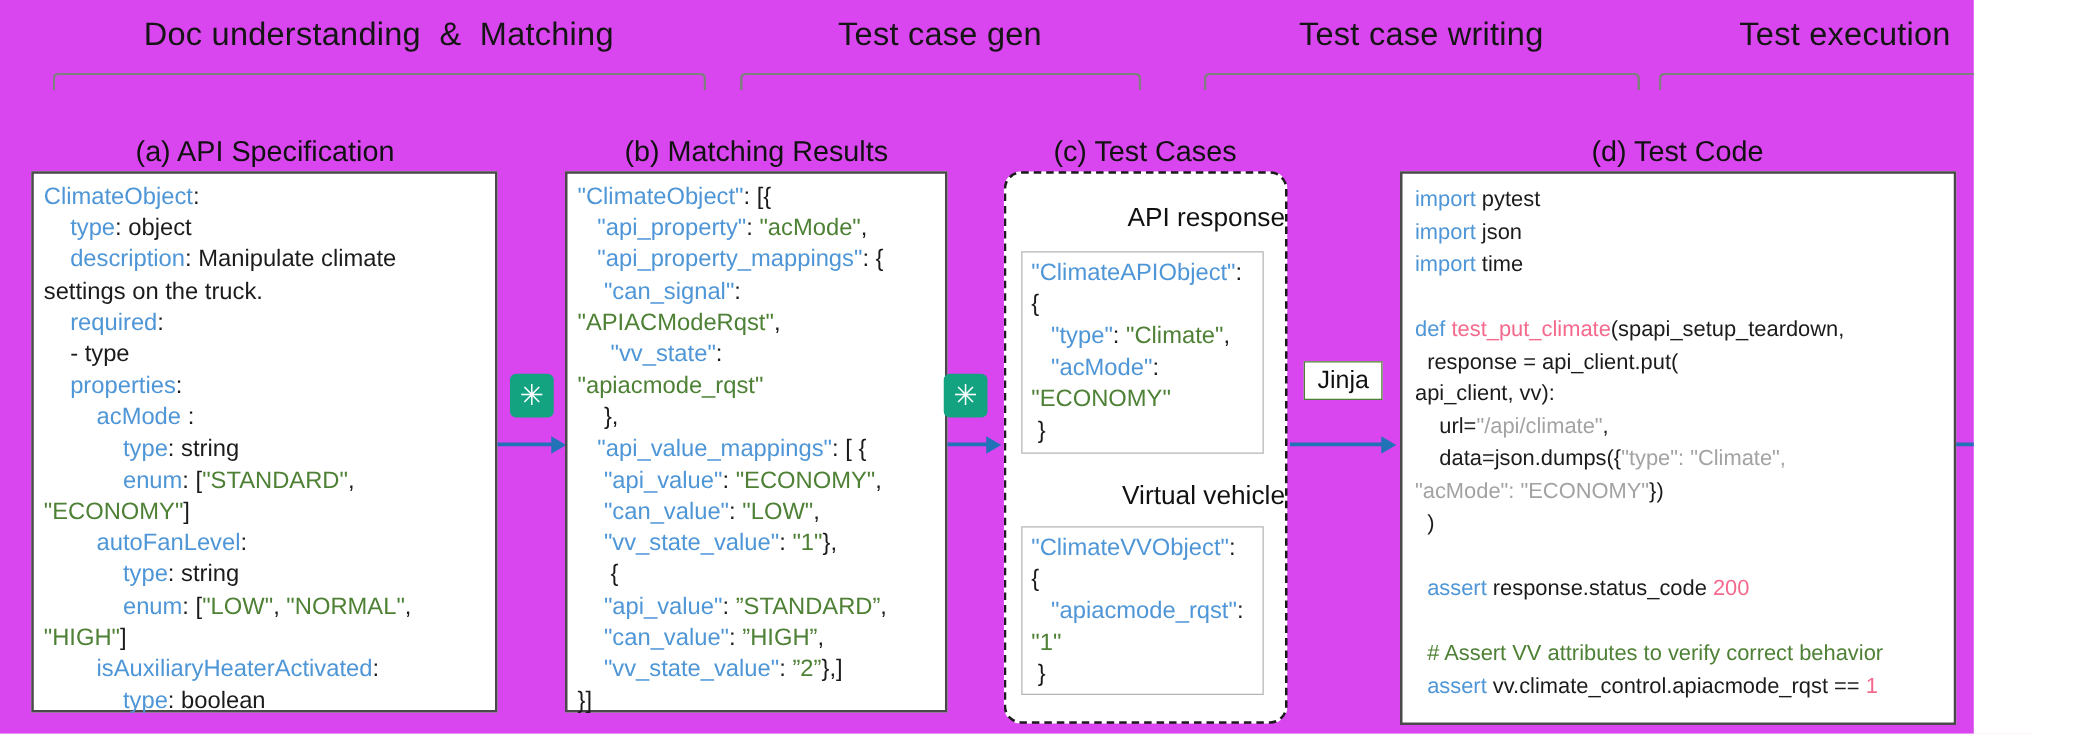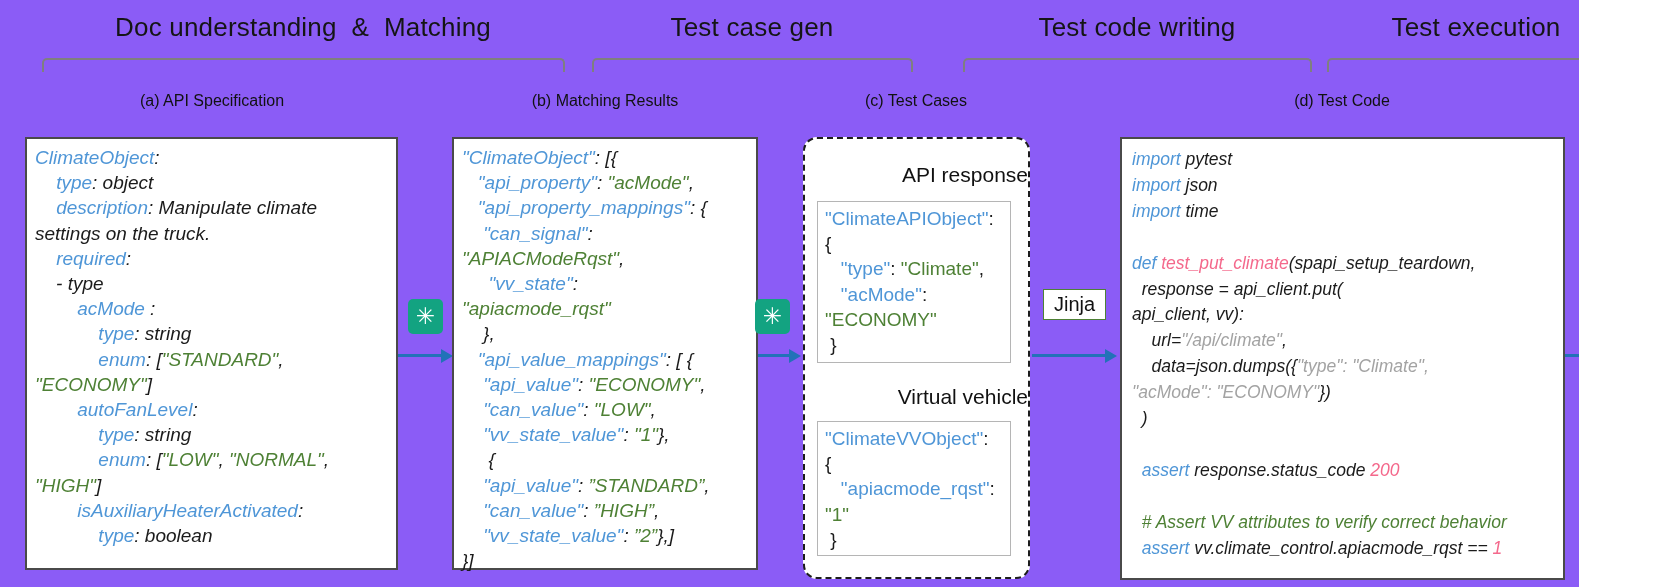--- a/index.html
+++ b/index.html
@@ -3,34 +3,34 @@
 <meta charset="utf-8">
 <style>
   :root{
     --kw-blue:#4f96d7; --str-green:#4e8135; --pink:#f4698c; --gray:#a3a3a3;
     --ink:#1b1b1b; --arrow-blue:#2272b8; --openai-teal:#13a381;
     --bracket-gray:#7f7f7f; --rig-gray:#d9d9d9; --jinja-green:#4e8135;
   }
   *{box-sizing:border-box;margin:0;padding:0;}
   html,body{background:#ffffff;}
   body{font-family:"Liberation Sans",sans-serif;color:var(--ink);}
-  .canvas{position:relative;width:1579px;height:587px;background:#8b5cf6;overflow:hidden;}
+  .canvas{position:relative;width:1579px;height:587px;background:#d946ef;overflow:hidden;}
 
   .stage-label{position:absolute;top:12px;transform:translateX(-50%);
     font-size:26px;color:#151515;white-space:pre;letter-spacing:.2px;}
   .bracket{position:absolute;top:58px;height:14px;
     border-top:2.5px solid var(--bracket-gray);
     border-left:2.5px solid var(--bracket-gray);
     border-right:2.5px solid var(--bracket-gray);
     border-radius:5px 5px 0 0;}
 
-  .panel-title{position:absolute;top:92px;transform:translateX(-50%);
-    font-size:16px;font-weight:500;color:#111;white-space:pre;}
+  .panel-title{position:absolute;top:108px;transform:translateX(-50%);
+    font-size:23px;font-weight:500;color:#111;white-space:pre;}
 
-  .panel{position:absolute;background:#fff;border:2px solid #4a4a4a;font-style:italic;}
+  .panel{position:absolute;background:#fff;border:2px solid #4a4a4a;}
   .code{padding:6px 6px 6px 8px;font-size:19px;line-height:25.2px;}
   .code-line{white-space:pre;min-height:25.2px;}
   .tok-n{color:var(--ink);} .tok-b{color:var(--kw-blue);}
   .tok-g{color:var(--str-green);} .tok-p{color:var(--pink);}
   .tok-y{color:var(--gray);}
 
   .panel-d .code{font-size:17.5px;line-height:25.9px;padding:8px 6px 6px 10px;}
   .panel-d .code-line{min-height:25.9px;}
 
   .dashed-panel{position:absolute;border:2.5px dashed #1c1c1c;border-radius:14px;background:#fff;}
@@ -52,41 +52,42 @@
     display:flex;align-items:center;justify-content:center;
     writing-mode:vertical-rl;font-size:22px;color:#1b1b1b;letter-spacing:1px;}
 </style>
 </head>
 <body>
 
 <div class="canvas">
 
   <div class="stage-label" style="left:303px">Doc understanding  &amp;  Matching</div>
   <div class="stage-label" style="left:752px">Test case gen</div>
-  <div class="stage-label" style="left:1137px">Test code writing</div>
+  <div class="stage-label" style="left:1137px">Test case writing</div>
   <div class="stage-label" style="left:1476px">Test execution</div>
 
   <div class="bracket" style="left:42px;width:523px"></div>
   <div class="bracket" style="left:592px;width:321px"></div>
   <div class="bracket" style="left:963px;width:349px"></div>
   <div class="bracket" style="left:1327px;width:298px"></div>
 
   <div class="panel-title" style="left:212px">(a) API Specification</div>
   <div class="panel-title" style="left:605px">(b) Matching Results</div>
   <div class="panel-title" style="left:916px">(c) Test Cases</div>
   <div class="panel-title" style="left:1342px">(d) Test Code</div>
 
   <div class="panel" style="left:25px;top:137px;width:373px;height:433px">
     <div class="code">
         <div class="code-line"><span class="tok-b">ClimateObject</span><span class="tok-n">:</span></div>
         <div class="code-line"><span class="tok-n">    </span><span class="tok-b">type</span><span class="tok-n">: object</span></div>
         <div class="code-line"><span class="tok-n">    </span><span class="tok-b">description</span><span class="tok-n">: Manipulate climate</span></div>
         <div class="code-line"><span class="tok-n">settings on the truck.</span></div>
         <div class="code-line"><span class="tok-n">    </span><span class="tok-b">required</span><span class="tok-n">:</span></div>
         <div class="code-line"><span class="tok-n">    - type</span></div>
+        <div class="code-line"><span class="tok-n">    </span><span class="tok-b">properties</span><span class="tok-n">:</span></div>
         <div class="code-line"><span class="tok-n">        </span><span class="tok-b">acMode</span><span class="tok-n"> :</span></div>
         <div class="code-line"><span class="tok-n">            </span><span class="tok-b">type</span><span class="tok-n">: string</span></div>
         <div class="code-line"><span class="tok-n">            </span><span class="tok-b">enum</span><span class="tok-n">: [</span><span class="tok-g">"STANDARD"</span><span class="tok-n">,</span></div>
         <div class="code-line"><span class="tok-g">"ECONOMY"</span><span class="tok-n">]</span></div>
         <div class="code-line"><span class="tok-n">        </span><span class="tok-b">autoFanLevel</span><span class="tok-n">:</span></div>
         <div class="code-line"><span class="tok-n">            </span><span class="tok-b">type</span><span class="tok-n">: string</span></div>
         <div class="code-line"><span class="tok-n">            </span><span class="tok-b">enum</span><span class="tok-n">: [</span><span class="tok-g">"LOW"</span><span class="tok-n">, </span><span class="tok-g">"NORMAL"</span><span class="tok-n">,</span></div>
         <div class="code-line"><span class="tok-g">"HIGH"</span><span class="tok-n">]</span></div>
         <div class="code-line"><span class="tok-n">        </span><span class="tok-b">isAuxiliaryHeaterActivated</span><span class="tok-n">:</span></div>
         <div class="code-line"><span class="tok-n">            </span><span class="tok-b">type</span><span class="tok-n">: boolean</span></div>

